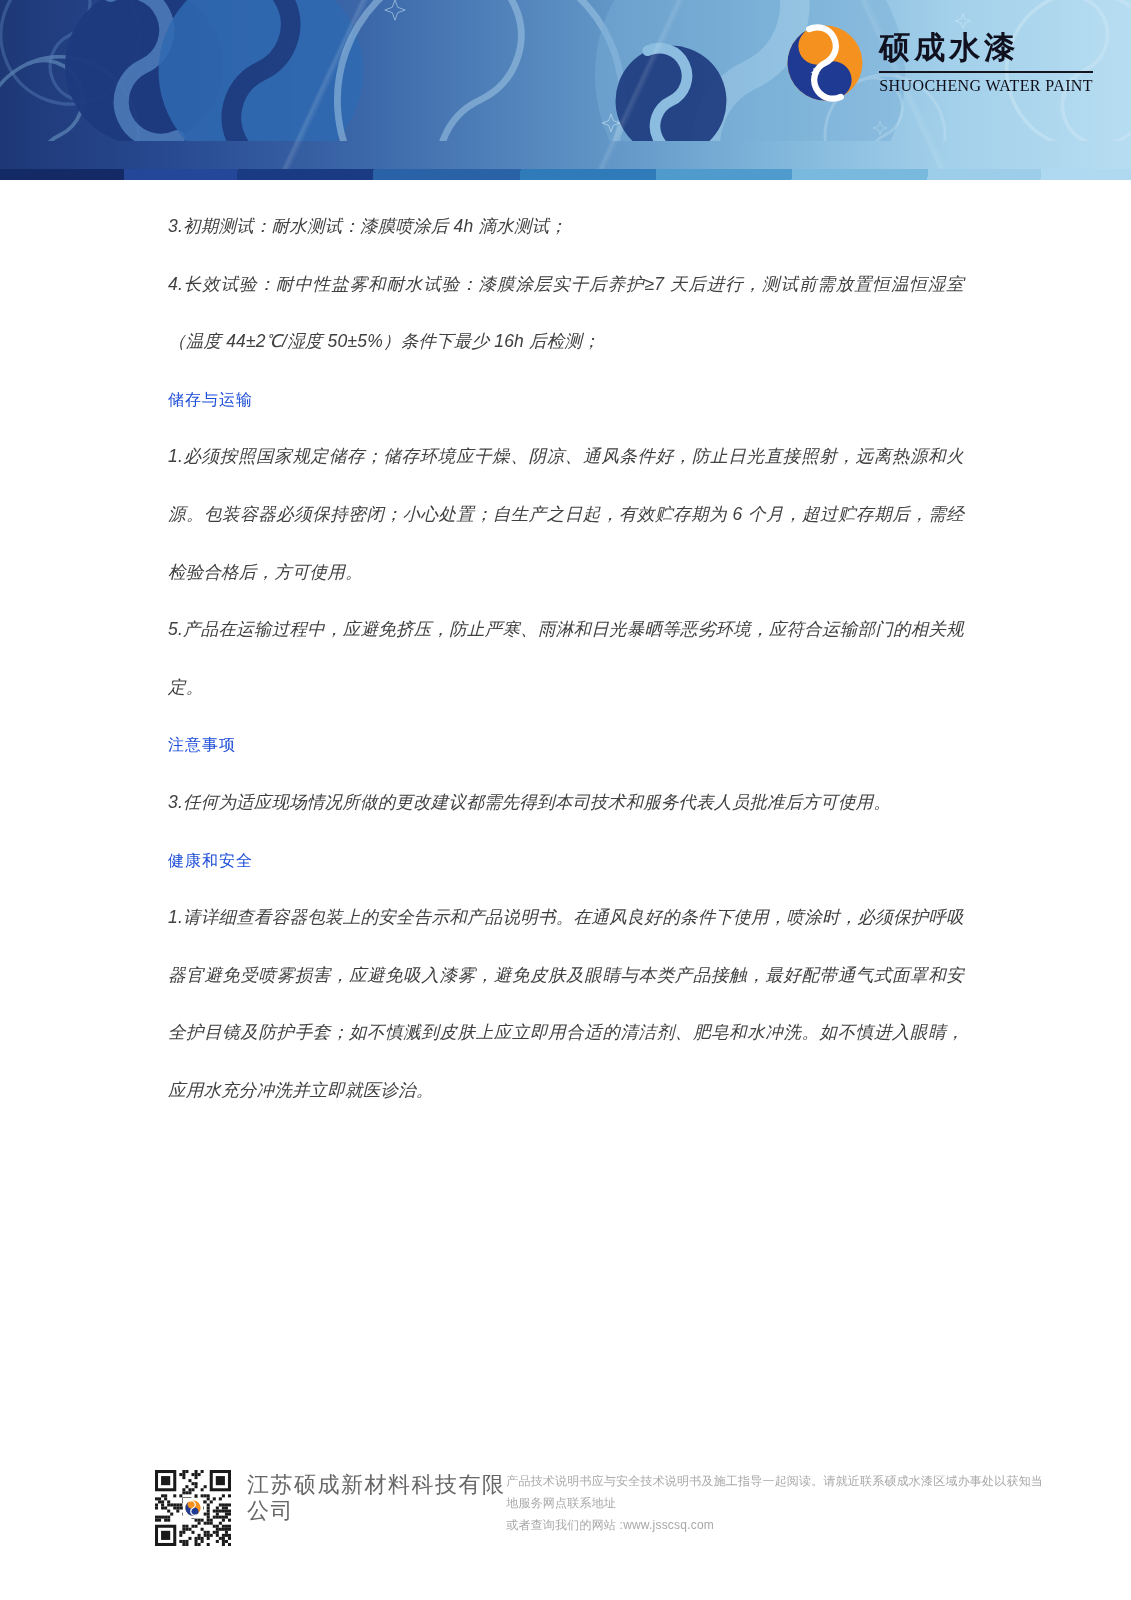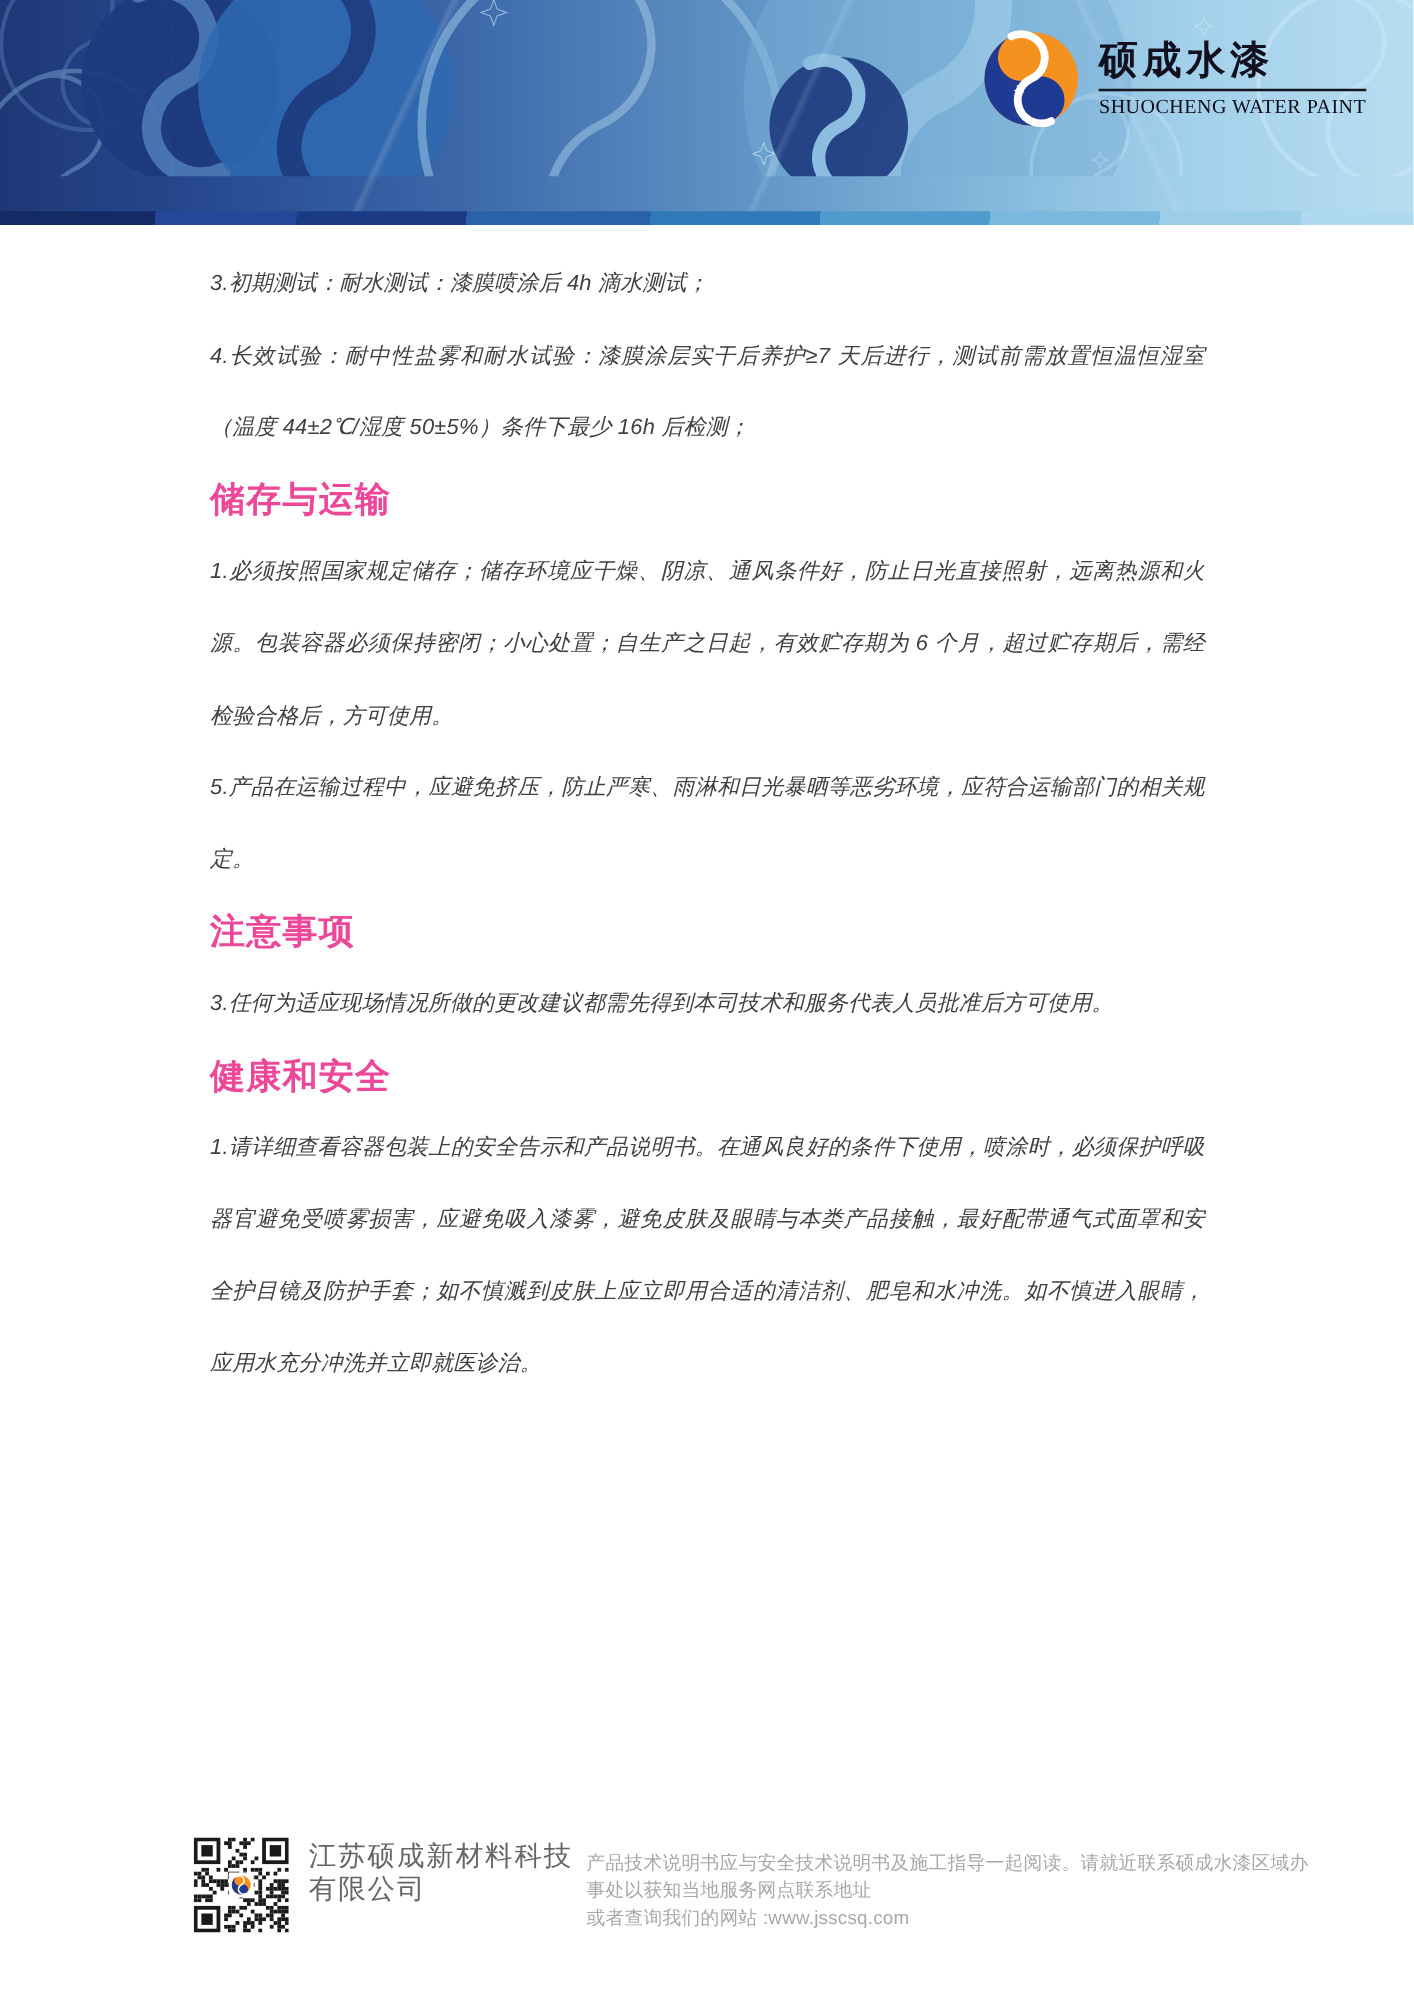--- a/index.html
+++ b/index.html
@@ -53,35 +53,35 @@
 
   
   .content {
     position:absolute; left:168px; top:198px; width:796px;
   }
   .par {
     margin:0; font-size:17.5px; line-height:57.6px; color:#404040;
     text-align:justify; letter-spacing:.2px;font-style:italic;
   }
   .hd {
-    margin:0; font-size:28px; line-height:57.6px; color:#ec4899;
-    font-weight:700; letter-spacing:1px;
+    margin:0; font-size:16px; line-height:57.6px; color:#1d4ed8;
+    font-weight:400; letter-spacing:1px;
   }
 
   
   .footer {
     position:absolute; left:155px; top:1470px; width:900px;
     display:flex; align-items:flex-start; gap:16px;
   }
   .qr-box { width:76px; height:76px; flex:0 0 auto; }
   .footer-text { display:flex; flex-direction:row; }
   .company {
     font-size:22px; color:#666666; letter-spacing:1.5px; margin-top:2px; line-height:1.2;
   }
-  .notes { margin-top:10px; font-size:15px; color:#a8a8a8; line-height:22px; letter-spacing:.2px; }
+  .notes { font-size:12px; color:#a8a8a8; line-height:22px; letter-spacing:.2px; }
 </style>
 </head>
 <body>
 
 <svg width="0" height="0" style="position:absolute" aria-hidden="true">
   <defs>
     <symbol id="logomark" viewBox="0 0 100 100">
       <g transform="rotate(-25 50 50)">
         <circle cx="50" cy="50" r="48" fill="#f5911e"></circle>
         <path d="M50,2 A48,48 0 0 0 50,98 A24,24 0 0 0 50,50 A24,24 0 0 1 50,2 Z" fill="#1e3a93"></path>

